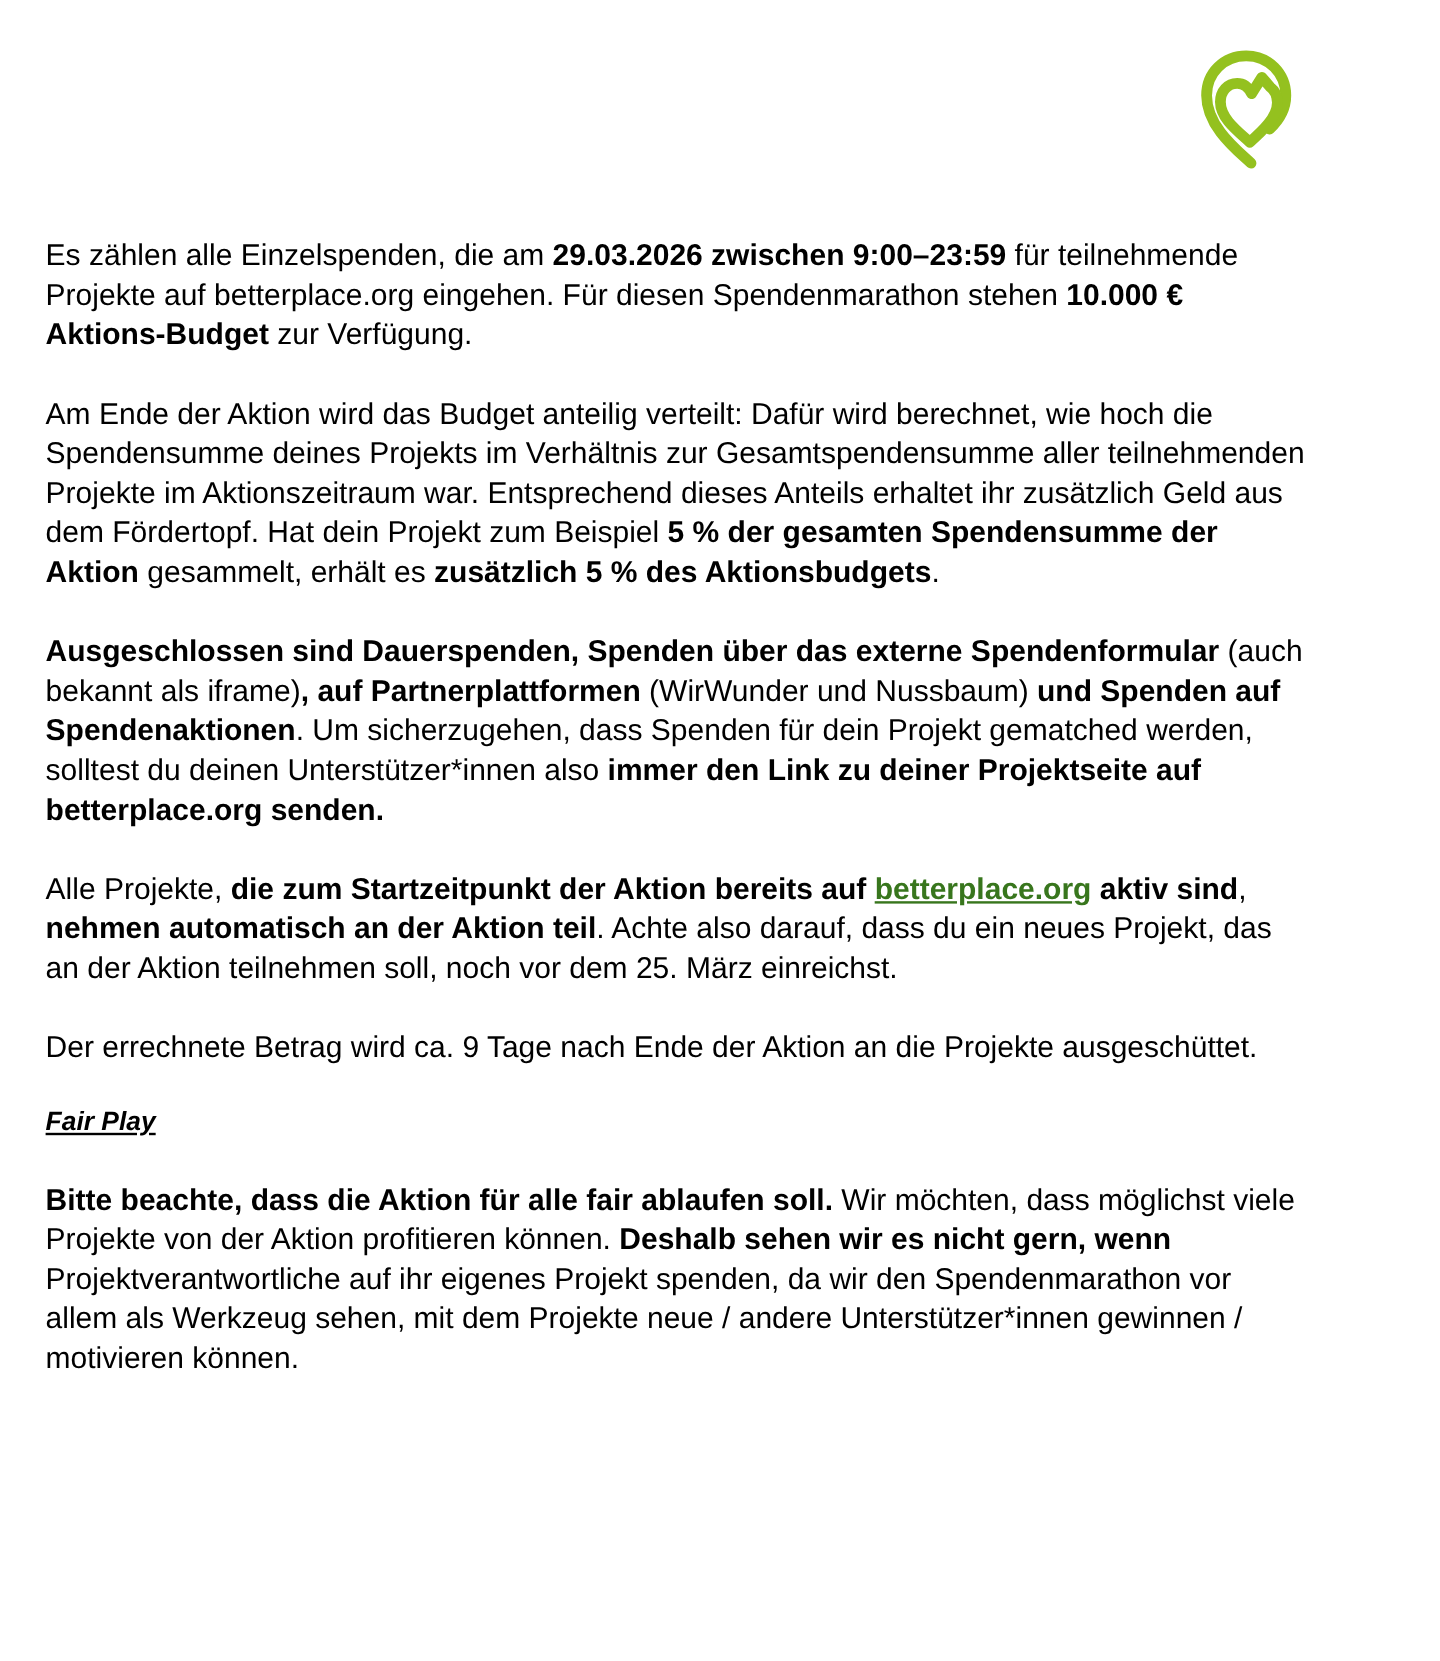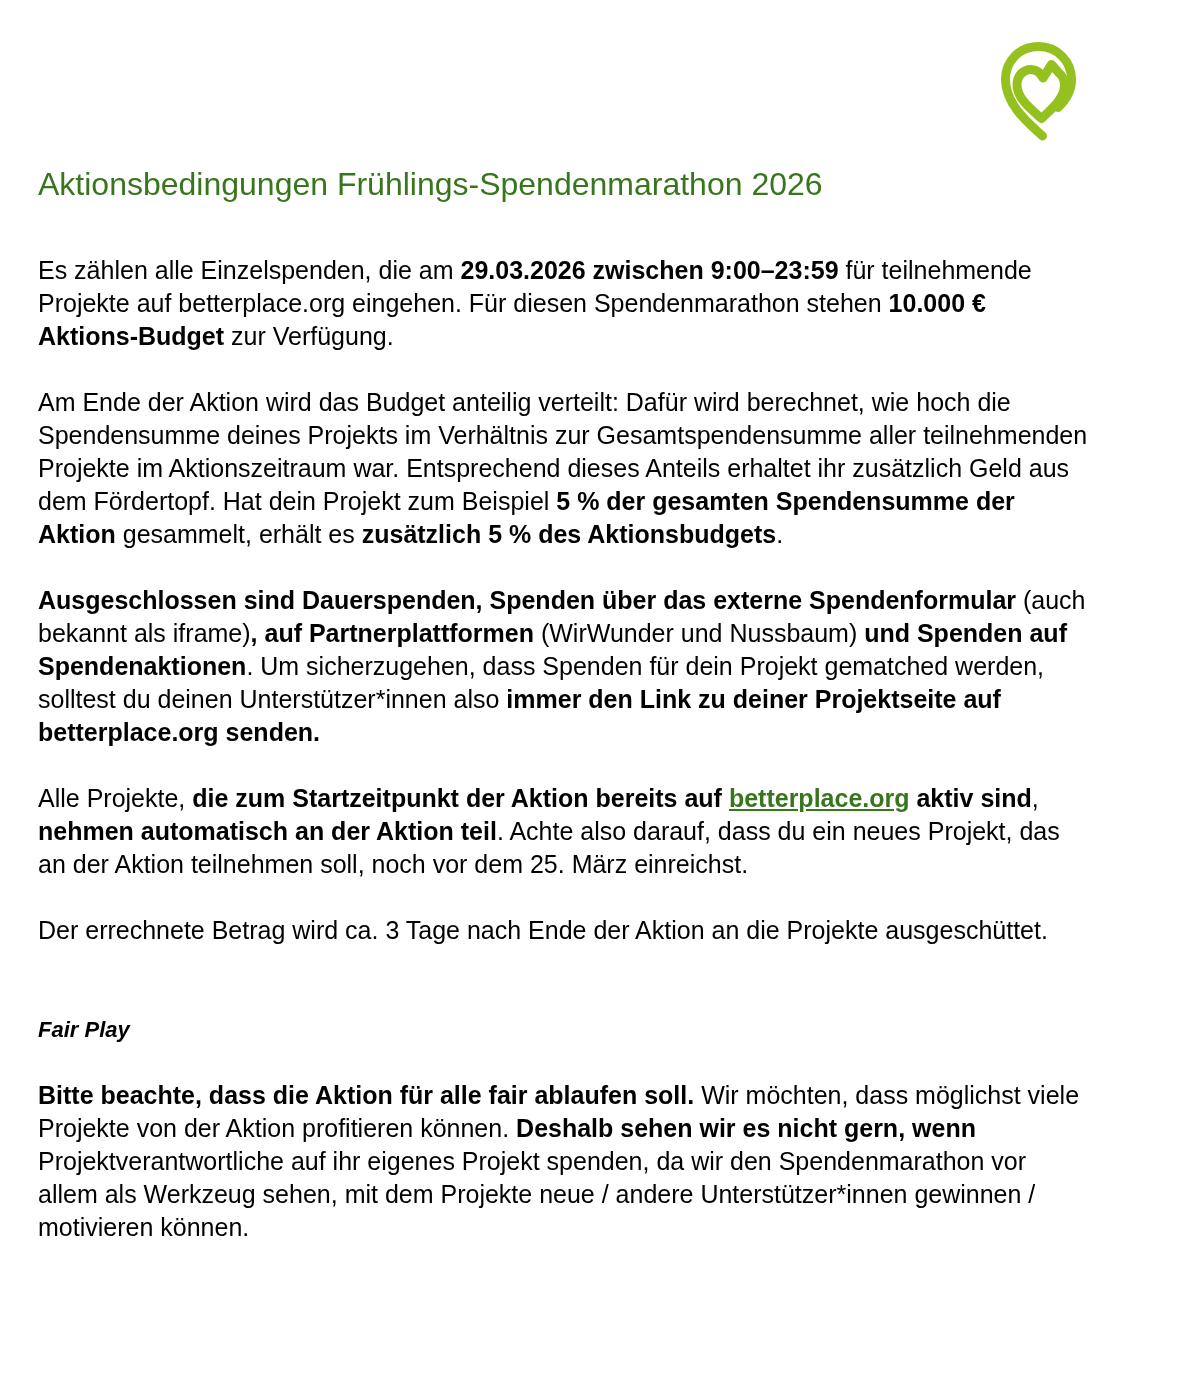--- a/index.html
+++ b/index.html
@@ -32,25 +32,26 @@
     margin: 0 0 50px 0;
   }
   .doc-body p.para {
     font-size: 25px;
     line-height: 33px;
     margin: 33px 0 0 0;
     color: #000000;
   }
   .doc-body > :first-child { margin-top: 0; }
   .doc-body h2.fairplay {
-    margin: 66px 0 0 0;
+    margin: 28px 0 0 0;
     font-size: 22px;
     line-height: 33px;
     font-weight: 700;
     font-style: italic;
+    text-decoration: underline;
     color: #000000;
   }
   .bold { font-weight: 700; }
   a.doc-link {
     color: #38761d;
     font-weight: 700;
     cursor: pointer;
   }
 </style>
 </head>
@@ -59,25 +60,24 @@
 <div class="page">
 
   <div class="logo">
     <svg viewBox="0 0 100 104" fill="none">
       <path d="M54.5 98 C44 88 17.5 68 17.5 41.5 C17.5 22.5 32 8.5 50.5 8.5 C69 8.5 83.5 23 83.5 41.5 C83.5 52.5 78 62 70 69.5" fill="none" stroke-width="9" stroke-linecap="round" stroke="#94c11f"></path>
       <path d="M53.5 80.5 C43 71 29 60.5 29 47 C29 38 35 31.5 43 31.5 C48.5 31.5 52.5 35 55 40 L63.5 26.5 L70.5 34.5 C74.5 37.5 76.5 42.5 76.5 47.5 C76.5 60 63.5 71.5 53.5 80.5 Z" fill="none" stroke-width="9" stroke-linecap="round" stroke-linejoin="round" stroke="#94c11f"></path>
     </svg>
   </div>
 
   <div class="content">
-    <h1 class="title">Aktionsbedingungen Frühlings-Spendenmarathon 2026</h1>
     <main class="doc-body">
         <p class="para"><span class="plain">Es zählen alle Einzelspenden, die am </span><span class="bold">29.03.2026 zwischen 9:00–23:59</span><span class="plain"> für teilnehmende Projekte auf betterplace.org eingehen. Für diesen Spendenmarathon stehen </span><span class="bold">10.000 € Aktions-Budget</span><span class="plain"> zur Verfügung.</span></p>
         <p class="para"><span class="plain">Am Ende der Aktion wird das Budget anteilig verteilt: Dafür wird berechnet, wie hoch die Spendensumme deines Projekts im Verhältnis zur Gesamtspendensumme aller teilnehmenden Projekte im Aktionszeitraum war. Entsprechend dieses Anteils erhaltet ihr zusätzlich Geld aus dem Fördertopf. Hat dein Projekt zum Beispiel </span><span class="bold">5 % der gesamten Spendensumme der Aktion</span><span class="plain"> gesammelt, erhält es </span><span class="bold">zusätzlich 5 % des Aktionsbudgets</span><span class="plain">.</span></p>
         <p class="para"><span class="bold">Ausgeschlossen sind Dauerspenden, Spenden über das externe Spendenformular</span><span class="plain"> (auch bekannt als iframe)</span><span class="bold">, auf Partnerplattformen</span><span class="plain"> (WirWunder und Nussbaum) </span><span class="bold">und Spenden auf Spendenaktionen</span><span class="plain">. Um sicherzugehen, dass Spenden für dein Projekt gematched werden, solltest du deinen Unterstützer*innen also </span><span class="bold">immer den Link zu deiner Projektseite auf betterplace.org senden.</span></p>
         <p class="para"><span class="plain">Alle Projekte, </span><span class="bold">die zum Startzeitpunkt der Aktion bereits auf </span><a href="#" class="doc-link">betterplace.org</a><span class="bold"> aktiv sind</span><span class="plain">, </span><span class="bold">nehmen automatisch an der Aktion teil</span><span class="plain">. Achte also darauf, dass du ein neues Projekt, das an der Aktion teilnehmen soll, noch vor dem 25. März einreichst.</span></p>
-        <p class="para"><span class="plain">Der errechnete Betrag wird ca. 3 Tage nach Ende der Aktion an die Projekte ausgeschüttet.</span></p>
+        <p class="para"><span class="plain">Der errechnete Betrag wird ca. 9 Tage nach Ende der Aktion an die Projekte ausgeschüttet.</span></p>
         <h2 class="fairplay"><span class="bold">Fair Play</span></h2>
         <p class="para"><span class="bold">Bitte beachte, dass die Aktion für alle fair ablaufen soll.</span><span class="plain"> Wir möchten, dass möglichst viele Projekte von der Aktion profitieren können. </span><span class="bold">Deshalb sehen wir es nicht gern, wenn</span><span class="plain"> Projektverantwortliche auf ihr eigenes Projekt spenden, da wir den Spendenmarathon vor allem als Werkzeug sehen, mit dem Projekte neue / andere Unterstützer*innen gewinnen / motivieren können.</span></p>
       </main>
   </div>
 
 </div>
 
 </body></html>

